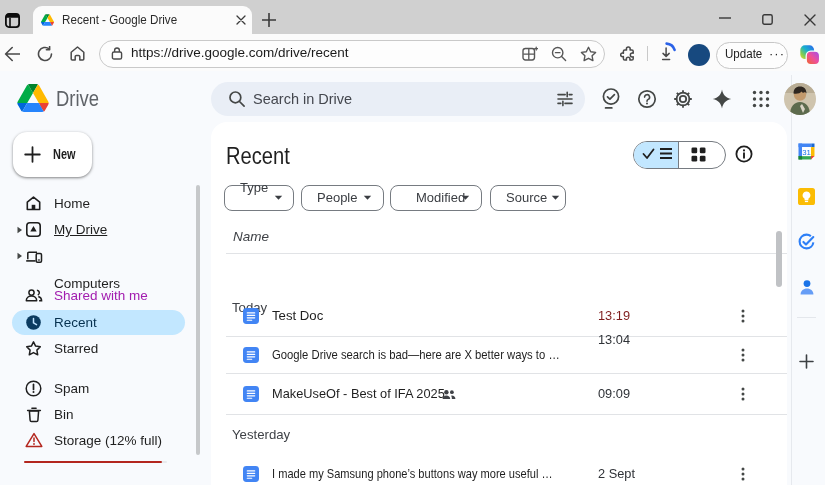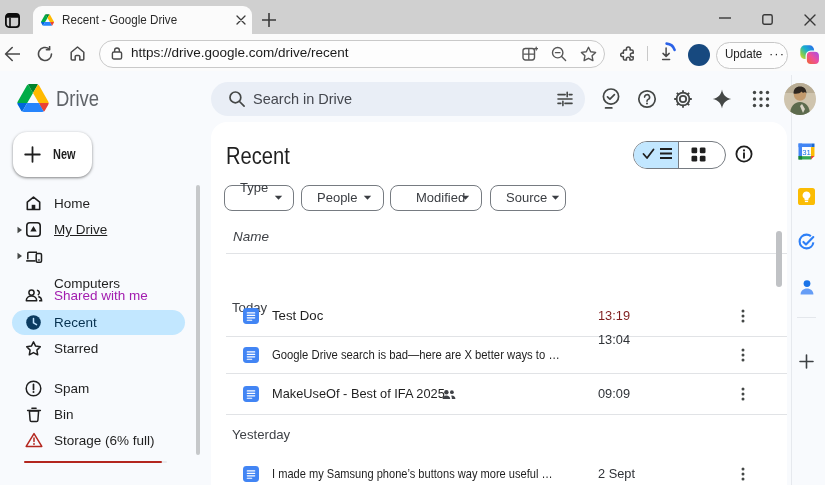--- a/index.html
+++ b/index.html
@@ -262,21 +262,21 @@
   <path d="M3.4 5h9.2l-.7 9.2a1.4 1.4 0 0 1-1.4 1.3H5.5a1.4 1.4 0 0 1-1.4-1.3z" fill="none" stroke="#1f1f1f" stroke-width="1.5"></path>
   <path d="M1.6 4.4h12.8M5.9 2.2h4.2" stroke="#1f1f1f" stroke-width="1.5" stroke-linecap="round"></path>
 </svg>
 <div class="abs" style="left:54px;top:407px;font-size:13.5px;color:#1f1f1f;">Bin</div>
 
 <svg class="abs" style="left:25px;top:432px;" width="18" height="16" viewBox="0 0 18 16">
   <path d="M9 1.6 16.8 14.4H1.2z" fill="none" stroke="#b3261e" stroke-width="1.5" stroke-linejoin="round"></path>
   <path d="M9 6v3.6" stroke="#b3261e" stroke-width="1.5" stroke-linecap="round"></path>
   <circle cx="9" cy="12" r="0.9" fill="#b3261e"></circle>
 </svg>
-<div class="abs" style="left:54px;top:433px;font-size:13.5px;color:#1f1f1f;">Storage (6% full)</div>
+<div class="abs" style="left:54px;top:433px;font-size:13.5px;color:#1f1f1f;">Storage (12% full)</div>
 
 <div class="abs" style="left:24px;top:460.5px;width:143px;height:2.6px;background:#e8eaed;border-radius:2px;"></div>
 <div class="abs" style="left:24px;top:460.5px;width:138px;height:2.6px;background:#b3261e;border-radius:2px;"></div>
 
 <div class="abs" style="left:195.5px;top:185px;width:4.5px;height:270px;background:#c6c8ca;border-radius:3px;"></div>
 
 <div class="abs" style="left:226px;top:142px;font-size:24px;color:#1f1f1f;transform:scaleX(.84);transform-origin:left top;">Recent</div>
 
 <div class="abs" style="left:633px;top:141px;width:91px;height:26px;border:1px solid #767b81;border-radius:14px;background:#fff;overflow:hidden;">
   <div style="position:absolute;left:0;top:0;width:44px;height:26px;background:#c2e7ff;border-right:1px solid #767b81;"></div>

